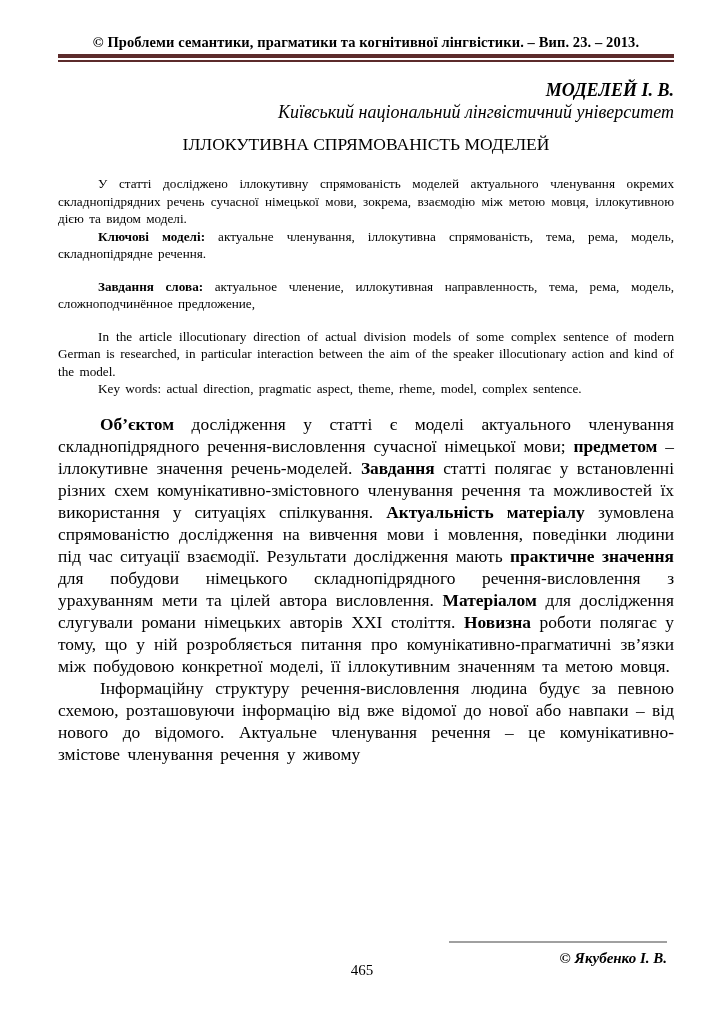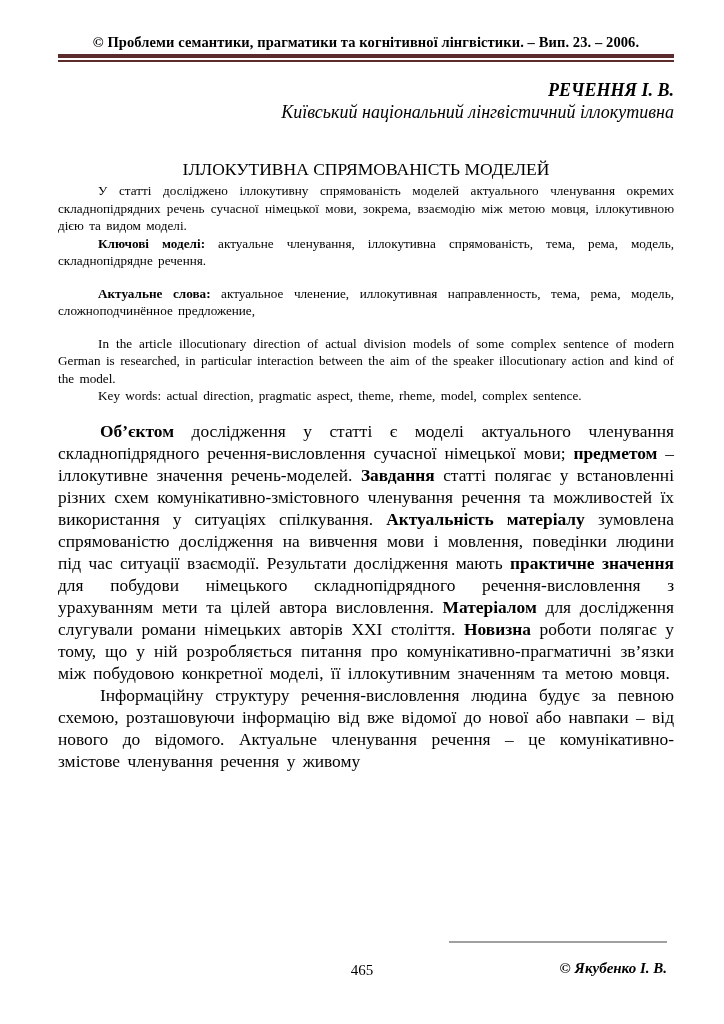--- a/index.html
+++ b/index.html
@@ -31,26 +31,26 @@
   }
   .byline {
     margin-top: 17px;
     text-align: right;
     font-style: italic;
     font-size: 18px;
     line-height: 22px;
   }
   .byline .author { font-weight: bold; }
   .title {
-    margin-top: 33px;
+    margin-top: 8px;
     text-align: center;
     font-size: 17.5px;
     line-height: 26px;
   }
-  .abstracts { margin-top: 0; }
+  .abstracts { margin-top: 18px; }
   .abs { margin: 0 0 15px 0; }
   .abs p {
     margin: 0;
     font-size: 13.2px;
     line-height: 17.5px;
     text-align: justify;
     text-indent: 40px;
     word-spacing: 2px;
   }
   .bodytext { margin-top: 13px; }
@@ -60,21 +60,21 @@
     line-height: 22px;
     text-align: justify;
     text-indent: 42px;
     word-spacing: 3px;
   }
   .footer-sign {
     position: absolute;
     left: 449px; top: 941px;
     width: 218px;
     border-top: 2px solid var(--footer-rule-color, #a0a0a0);
-    padding-top: 16px;
+    padding-top: 6px;
     text-align: right;
   }
   .footer-sign .copyright {
     font-weight: bold;
     font-style: italic;
     font-size: 15px;
     line-height: 19px;
   }
   .page-num {
     position: absolute;
@@ -82,42 +82,42 @@
     width: 724px;
     text-align: center;
     font-size: 15px;
   }
 </style>
 </head>
 <body>
 
 <div class="page">
 
-  <div class="running-head">© Проблеми семантики, прагматики та когнітивної лінгвістики. – Вип. 23. – 2006.</div>
+  <div class="running-head">© Проблеми семантики, прагматики та когнітивної лінгвістики. – Вип. 23. – 2013.</div>
 
   <div class="head-rule"></div>
 
   <div class="byline">
-    <div class="author">РЕЧЕННЯ І. В.</div>
-    <div class="affiliation">Київський національний лінгвістичний іллокутивна</div>
+    <div class="author">МОДЕЛЕЙ І. В.</div>
+    <div class="affiliation">Київський національний лінгвістичний університет</div>
   </div>
 
   <div class="title">
     <div>ІЛЛОКУТИВНА СПРЯМОВАНІСТЬ МОДЕЛЕЙ</div>
   </div>
 
   <div class="abstracts">
 
     <div class="abs">
       <p><span>У статті досліджено іллокутивну спрямованість моделей актуального членування окремих складнопідрядних речень сучасної німецької мови, зокрема, взаємодію між метою мовця, іллокутивною дією та видом моделі.</span></p>
       <p><span style="font-weight: bold;">Ключові моделі:</span><span> актуальне членування, іллокутивна спрямованість, тема, рема, модель, складнопідрядне речення.</span></p>
     </div>
 
     <div class="abs">
-      <p><span style="font-weight: bold;">Актуальне слова:</span><span> актуальное членение, иллокутивная направленность, тема, рема, модель, сложноподчинённое предложение,</span></p>
+      <p><span style="font-weight: bold;">Завдання слова:</span><span> актуальное членение, иллокутивная направленность, тема, рема, модель, сложноподчинённое предложение,</span></p>
     </div>
 
     <div class="abs">
       <p><span>In the article illocutionary direction of actual division models of some complex sentence of modern German is researched, in particular interaction between the aim of the speaker illocutionary action and kind of the model.</span></p>
       <p><span style="font-weight: normal;">Key words</span><span>: actual direction, pragmatic aspect, theme, rheme, model, complex sentence.</span></p>
     </div>
 
   </div>
 
   <div class="bodytext">

